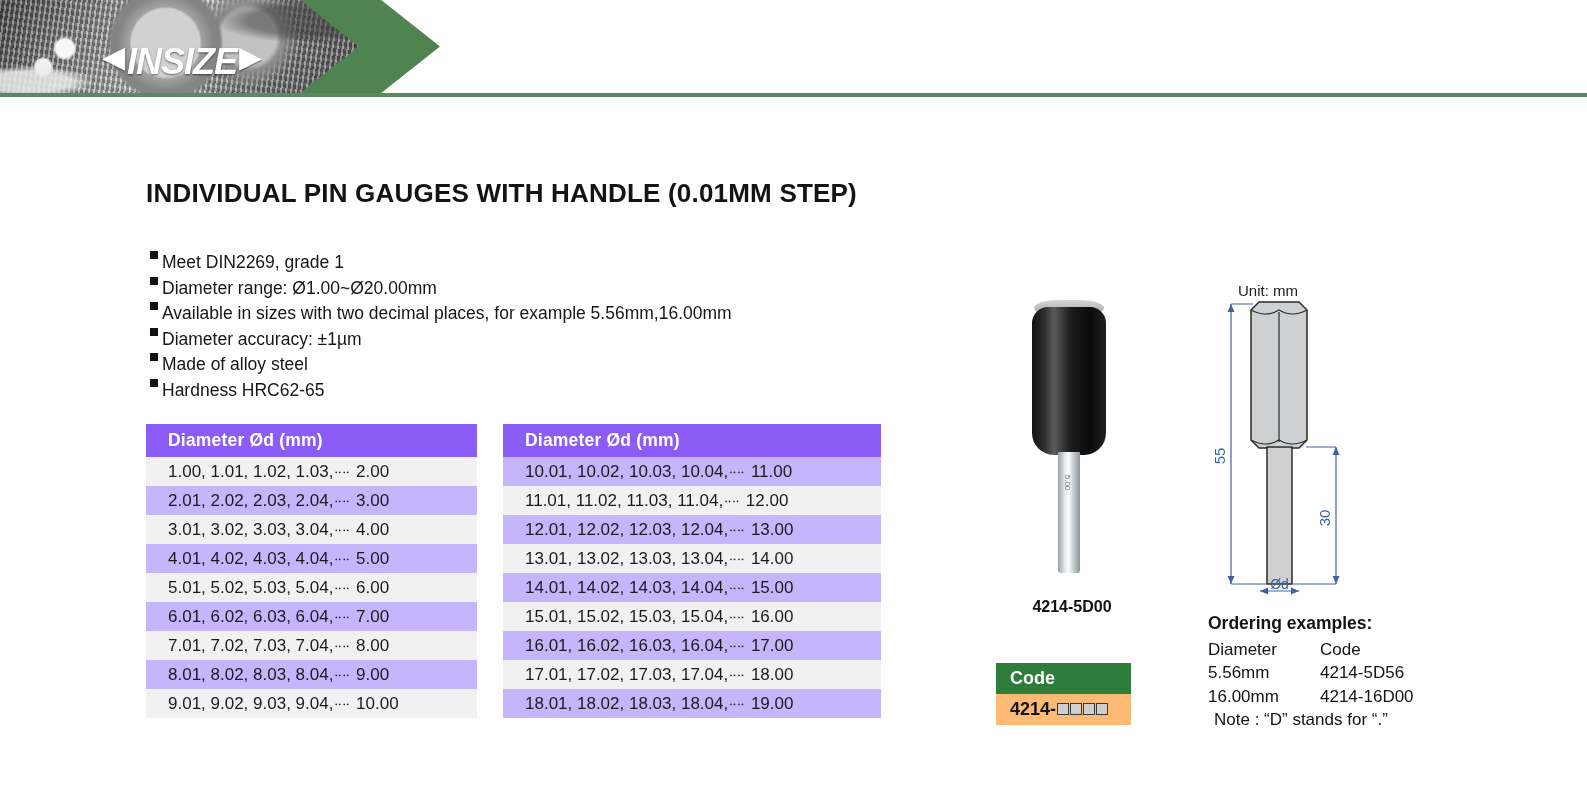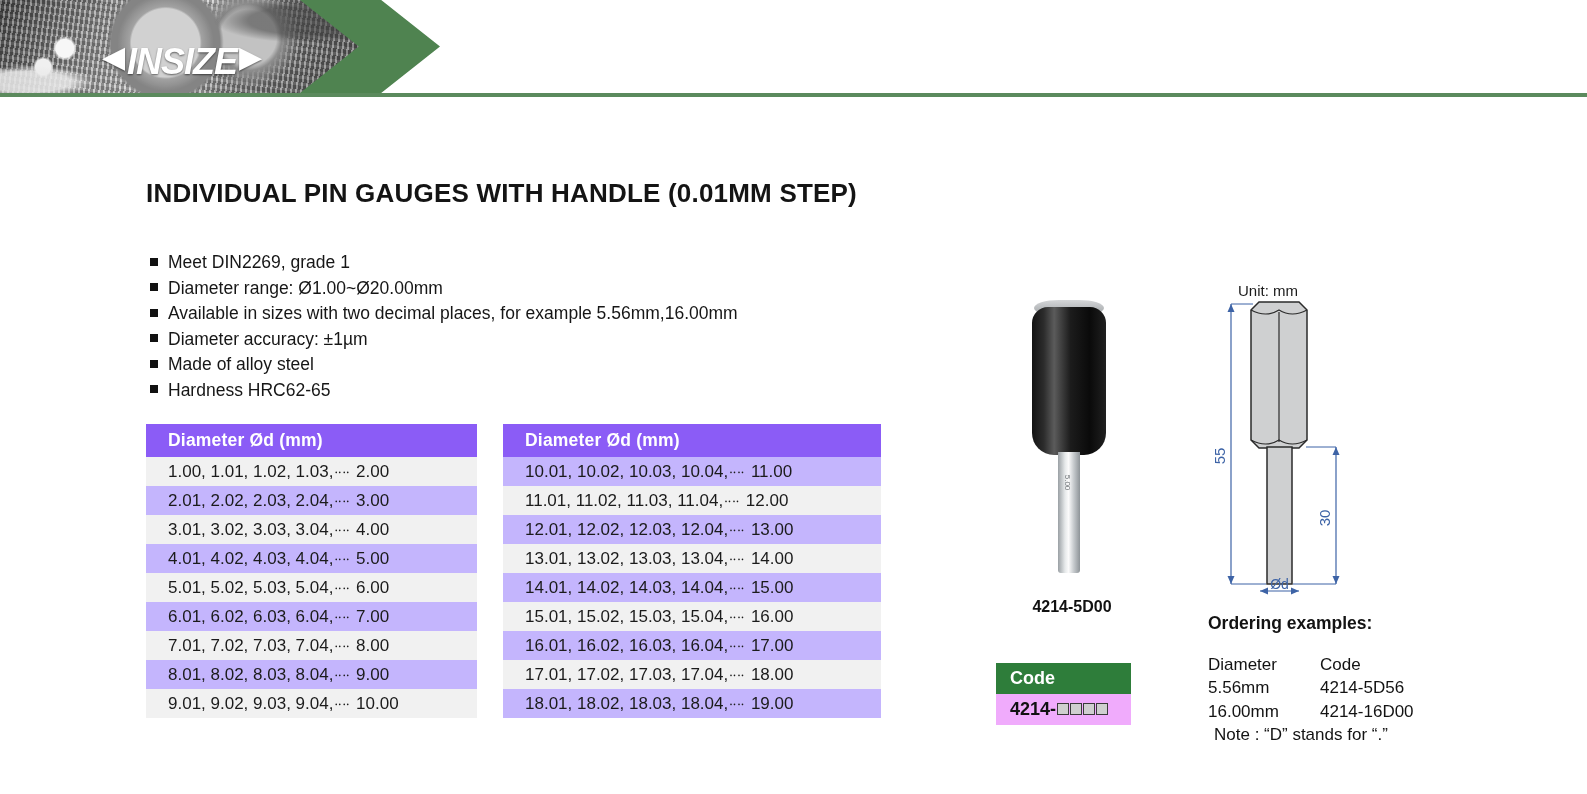--- a/index.html
+++ b/index.html
@@ -48,21 +48,21 @@
     color:#ffffff; text-shadow:0 1px 2px rgba(0,0,0,.55);margin-top:10px;
   }
   .logo-arrow { color:#fff; font-size:30px; line-height:1; text-shadow:0 1px 2px rgba(0,0,0,.55); }
 
   
   .title {
     position:absolute; left:146px; top:178px;
     font-size:26px; font-weight:bold; color:#141414; letter-spacing:.2px;
   }
   .features { position:absolute; left:150px; top:252px; }
-  .feature { display:flex; align-items:center; gap:10px; margin-bottom:4.5px; }
+  .feature { display:flex; align-items:flex-start; gap:4px; margin-bottom:4.5px; }
   .bullet-sq { width:8px; height:8px; background:#111; display:inline-block; flex:none; position:relative; top:-1px; }
   .feature-text { font-size:17.5px; color:#161616; white-space:nowrap; }
 
   
   .tbl { position:absolute; border-collapse:collapse; }
   .tbl-left  { left:146px; top:424px; width:331px; }
   .tbl-right { left:503px; top:424px; width:378px; }
   .tbl-head {
     background:#8b5cf6; color:#fff; font-weight:bold; font-size:17.5px;
     padding:6px 0 6px 22px; letter-spacing:.2px;
@@ -88,30 +88,30 @@
     background:linear-gradient(90deg,#9aa0a4 0%,#e6e9ea 32%,#fbfbfb 48%,#c5c9cc 72%,#8e9498 100%);
     border-radius:0 0 3px 3px;
   }
   .prod-mark { position:absolute; left:48px; top:178px; font-size:8px; color:#6d7276; transform:rotate(90deg); }
   .prod-code {
     position:absolute; left:996px; top:598px; width:152px; text-align:center;
     font-size:16px; font-weight:bold; color:#111;
   }
   .codebox { position:absolute; left:996px; top:663px; width:135px; }
   .codebox-head { background:#2e7d3a; color:#fff; font-weight:bold; font-size:18px; padding:5px 0 5px 14px; }
-  .codebox-row { background:#f0abfc; font-weight:bold; font-size:18px; color:#111; padding:5px 0 5px 14px; white-space:nowrap; }
+  .codebox-row { background:#fdba74; font-weight:bold; font-size:18px; color:#111; padding:5px 0 5px 14px; white-space:nowrap; }
   .sq-blank { display:inline-block; width:12px; height:12px; border:1.4px solid #3a3a3a; margin-left:1px; background:#cfcfcf; }
 
   
   .unit-label { position:absolute; left:1238px; top:266px; font-size:15px; color:#1b1b1b;margin-top:16px; }
   .drawing { position:absolute; left:1196px; top:296px; width:190px; height:300px; }
 
   
   .ordering { position:absolute; left:1208px; top:612px; font-size:17px; color:#131313; line-height:23.5px; }
-  .ord-title { font-weight:bold; font-size:17.5px; margin-bottom:17px; }
+  .ord-title { font-weight:bold; font-size:17.5px; margin-bottom:2px; }
   .ord-row { display:flex; }
   .ord-c1 { width:112px; }
   .ord-note { padding-left:6px; }
 </style>
 </head>
 <body>
 
 <div class="page">
 
   <div class="banner">

